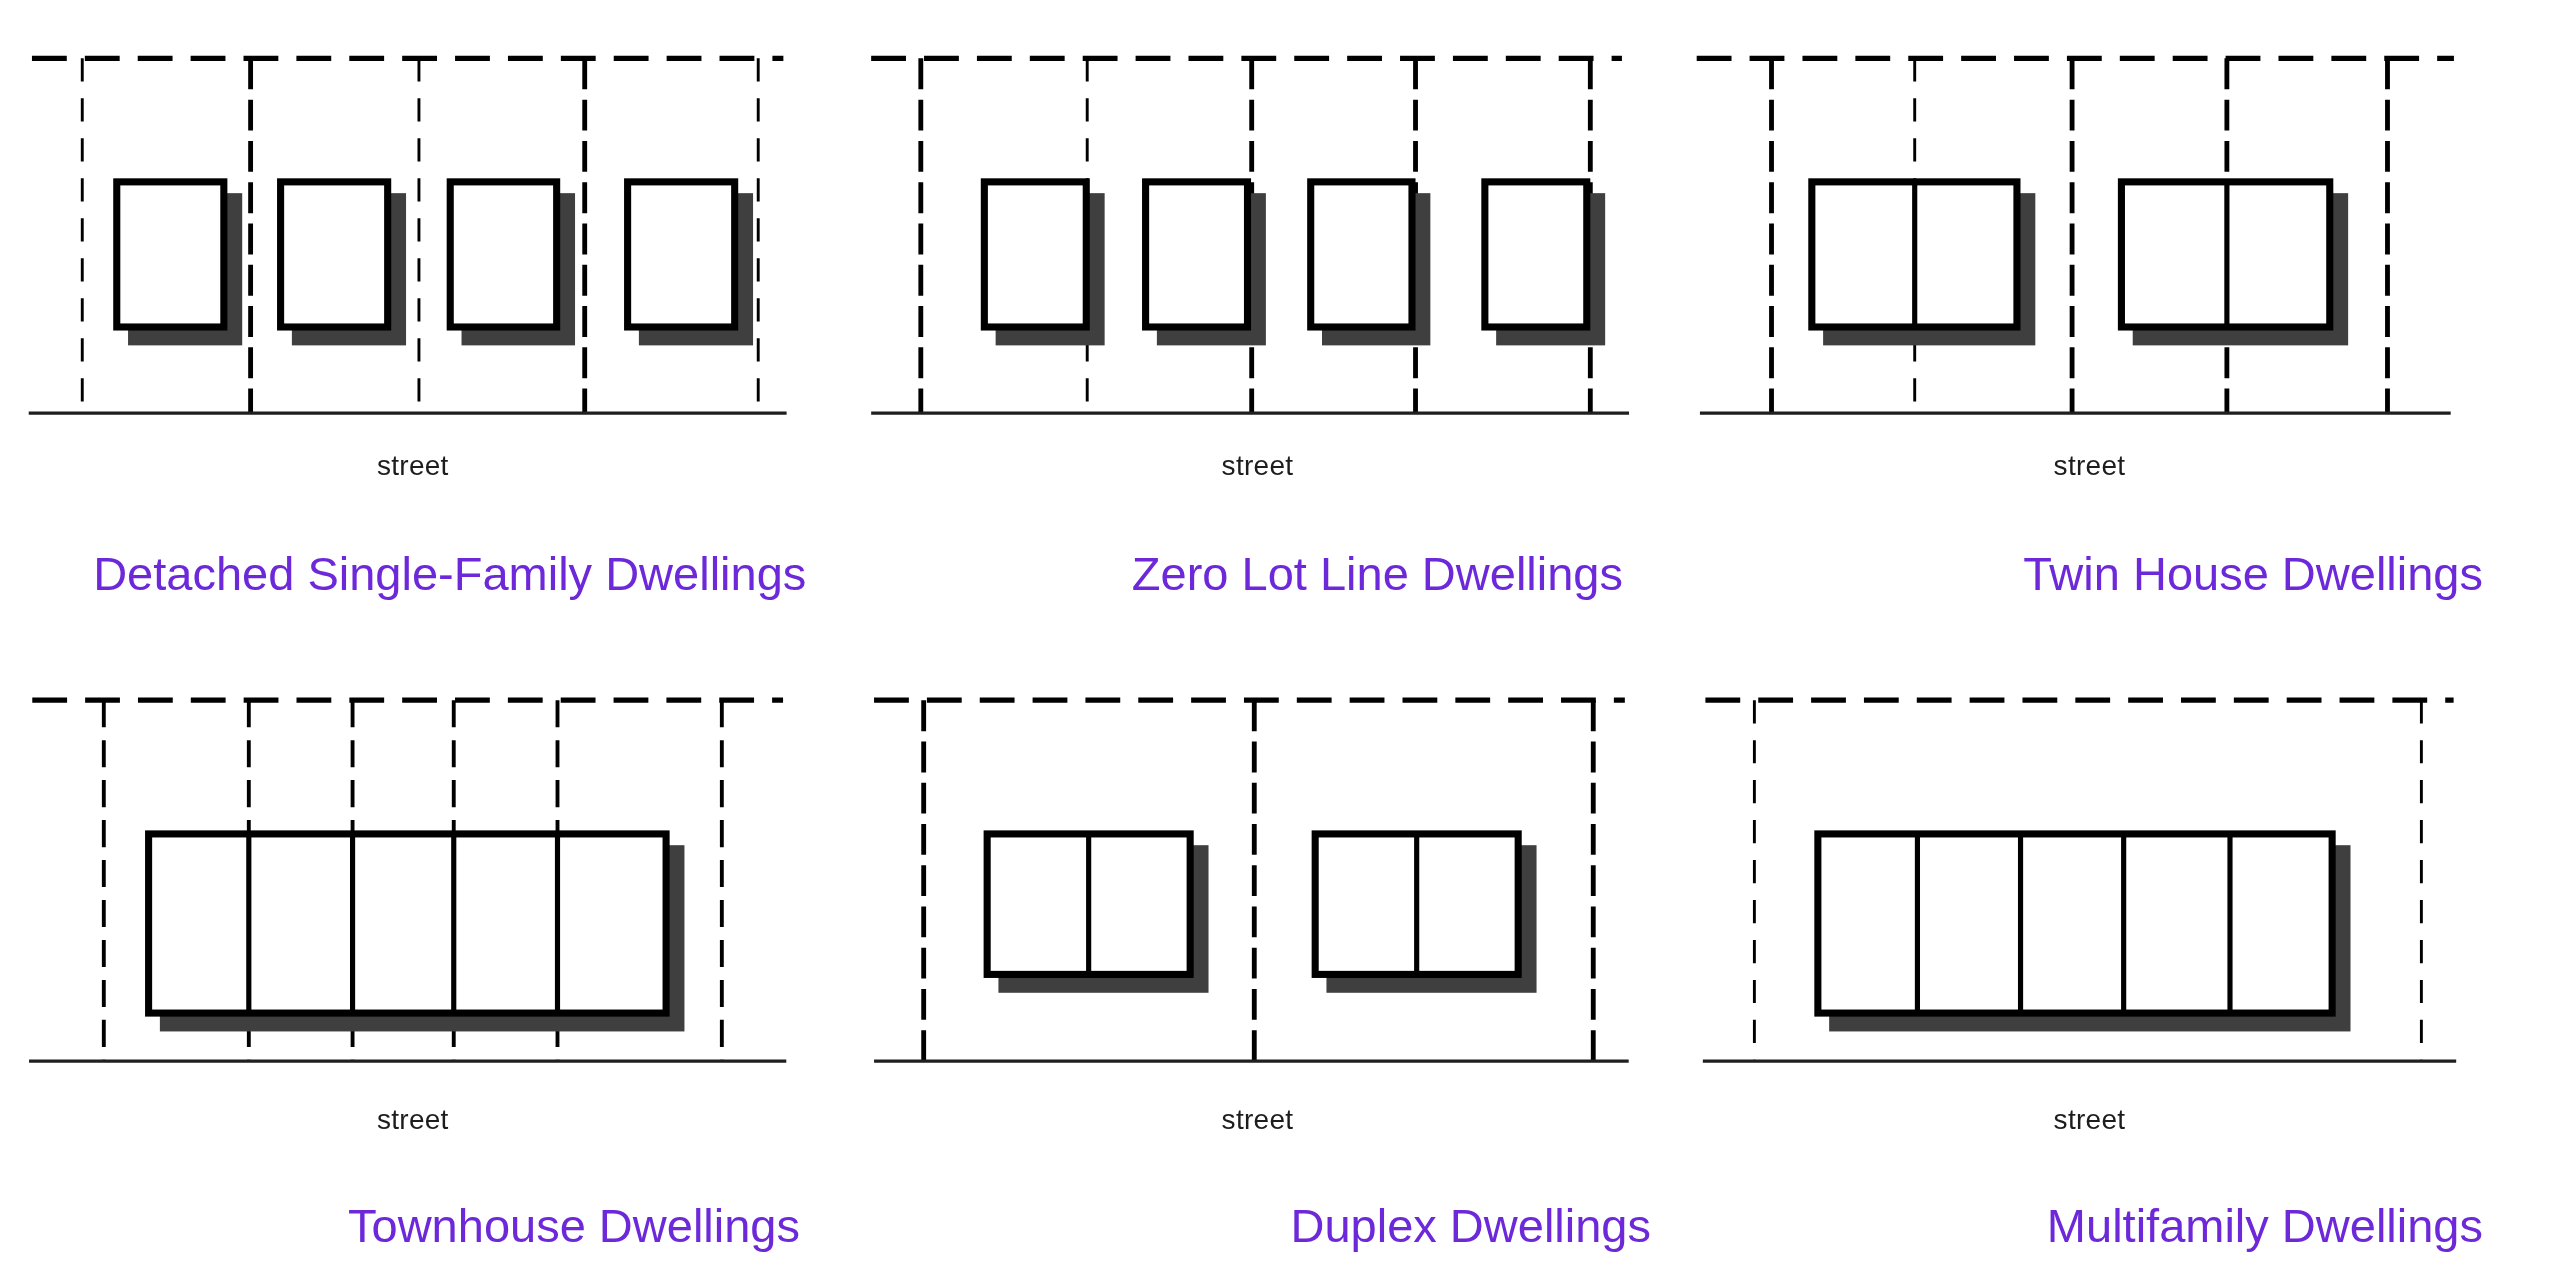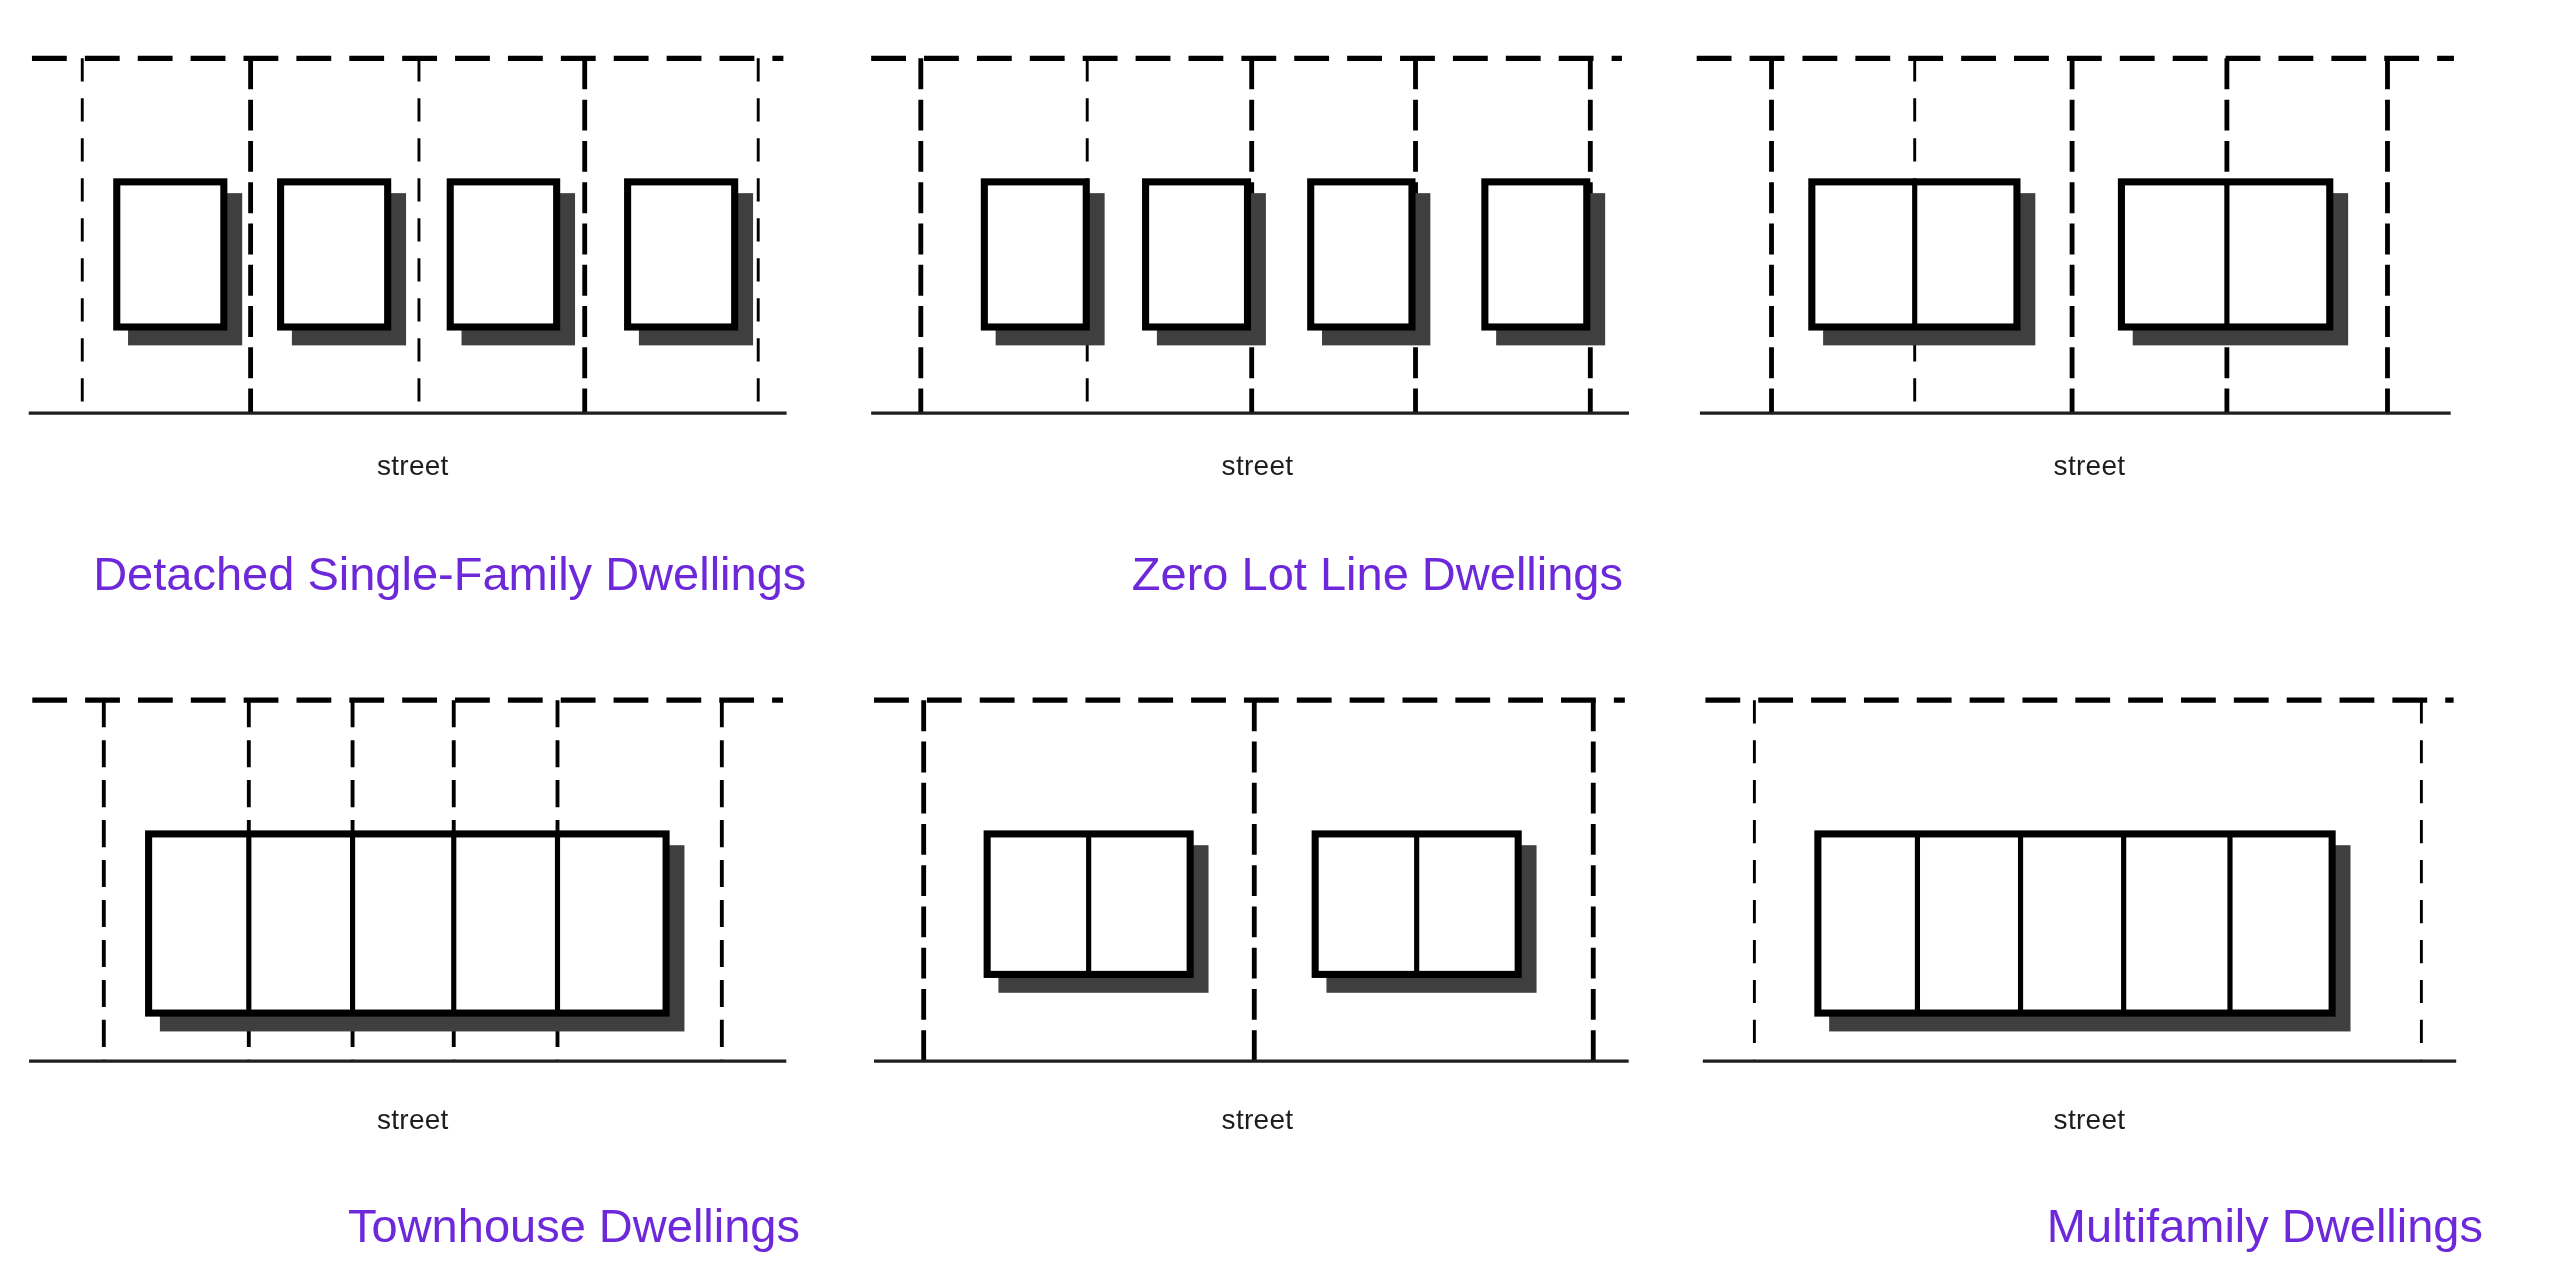--- a/index.html
+++ b/index.html
@@ -106,20 +106,21 @@
     <rect class="bld" x="179.5" y="221.5" width="318" height="225"></rect>
     <line class="unit-div" x1="339" y1="222" x2="339" y2="446"></line>
 
     <rect class="shadow" x="677" y="239" width="334" height="236"></rect>
     <rect class="bld" x="659.5" y="221.5" width="323" height="225"></rect>
     <line class="unit-div" x1="823" y1="222" x2="823" y2="446"></line>
 
     <line class="street-line" x1="6" y1="580" x2="1170" y2="580"></line>
   </svg>
   <div class="street-label" style="left:1696px;top:445px;width:787px;">street</div>
+  <div class="caption" style="left:1696px;top:550px;width:787px;">Twin House Dwellings</div>
 
   <svg class="diagram" style="left:19.3px;top:677px;" width="787" height="406" viewBox="0 0 1220 630">
     <line class="rear-line" x1="20" y1="36" x2="1185" y2="36"></line>
     <line class="v-mid" x1="131" y1="36" x2="131" y2="596"></line>
     <line class="v-mid" x1="356" y1="36" x2="356" y2="596"></line>
     <line class="v-mid" x1="517" y1="36" x2="517" y2="596"></line>
     <line class="v-mid" x1="674" y1="36" x2="674" y2="596"></line>
     <line class="v-mid" x1="835" y1="36" x2="835" y2="596"></line>
     <line class="v-mid" x1="1090" y1="36" x2="1090" y2="596"></line>
 
@@ -145,20 +146,21 @@
     <rect class="bld" x="190.5" y="243.5" width="315" height="218"></rect>
     <line class="unit-div" x1="348" y1="244" x2="348" y2="461"></line>
 
     <rect class="shadow" x="717" y="261" width="326" height="229"></rect>
     <rect class="bld" x="699.5" y="243.5" width="315" height="218"></rect>
     <line class="unit-div" x1="857" y1="244" x2="857" y2="461"></line>
 
     <line class="street-line" x1="15" y1="596" x2="1186" y2="596"></line>
   </svg>
   <div class="street-label" style="left:864px;top:1099px;width:787px;">street</div>
+  <div class="caption" style="left:864px;top:1202px;width:787px;">Duplex Dwellings</div>
 
   <svg class="diagram" style="left:1696px;top:677px;" width="787" height="406" viewBox="0 0 1220 630">
     <line class="rear-line" x1="14" y1="36" x2="1175" y2="36"></line>
     <line class="v-thin" x1="90" y1="36" x2="90" y2="596"></line>
     <line class="v-thin" x1="1125" y1="36" x2="1125" y2="596"></line>
 
     <rect class="shadow" x="206" y="261" width="809" height="289"></rect>
     <rect class="bld" x="188.5" y="243.5" width="798" height="278"></rect>
     <line class="unit-div" x1="343" y1="244" x2="343" y2="521"></line>
     <line class="unit-div" x1="503" y1="244" x2="503" y2="521"></line>

